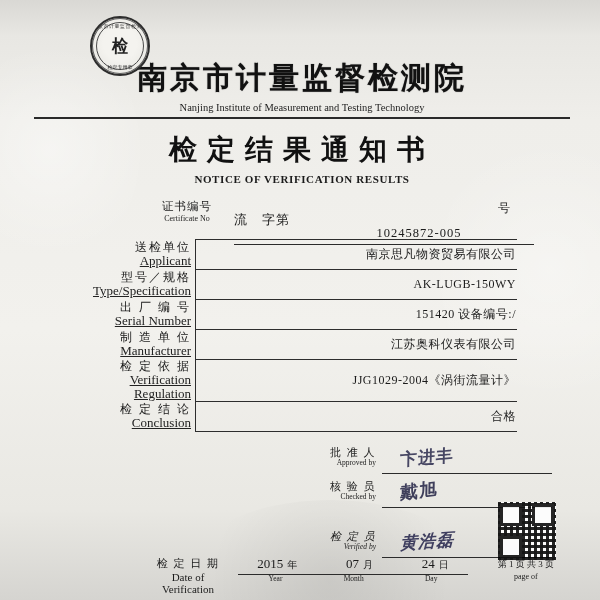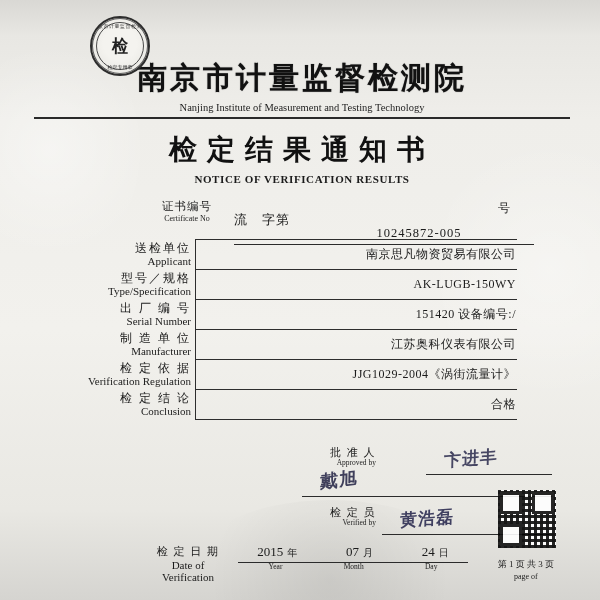--- a/index.html
+++ b/index.html
@@ -106,21 +106,21 @@
   table.main td{
     border:1px solid #2d2d2d;
     height:27px;
     vertical-align:middle;
   }
   td.lab{
     width:104px;border-right:none;border-left:none;border-top:none;border-bottom:none;
     padding:0 4px 0 0;text-align:right;
   }
   .lab .cn{font-size:12px;letter-spacing:2px;display:block;line-height:1.1;}
-  .lab .en{font-size:11px;display:block;line-height:1.1;color:#222;}
+  .lab .en{font-size:13px;display:block;line-height:1.1;color:#222;text-decoration:underline;}
   td.val{
     text-align:right;font-size:12px;letter-spacing:.5px;
   }
 
   
   table.main{border:1px solid #2d2d2d;}
   table.main td.lab{border:none;}
   table.main tr td.val{border-left:1px solid #2d2d2d;border-bottom:1px solid #2d2d2d;border-right:none;border-top:none;}
   table.main tr:first-child td.val{border-top:1px solid #2d2d2d;}
   table.main{border:none;}
@@ -276,37 +276,41 @@
           <span class="cn">检 定 结 论</span>
           <span class="en">Conclusion</span>
         </td>
         <td class="val">合格</td>
       </tr>
     </tbody>
       </table>
 
     <div class="sigwrap">
 
-      <div class="sigrow" style="top:16px;gap:44px;">
+      <div class="sigrow" style="top:4px;">
         <div class="lab2">
           <span class="cn">批 准 人</span>
           <span class="en">Approved by</span>
         </div>
         <div class="line">
           <div class="sign">卞进丰</div>
         </div>
       </div>
 
       <div class="sigrow" style="top:38px;">
+        <div class="lab2">
+          <span class="cn">核 验 员</span>
+          <span class="en">Checked by</span>
+        </div>
         <div class="line">
           <div class="sign s2">戴旭</div>
         </div>
       </div>
 
-      <div class="sigrow" style="top:76px;">
+      <div class="sigrow" style="top:88px;font-style:italic;">
         <div class="lab2">
           <span class="cn">检 定 员</span>
           <span class="en">Verified by</span>
         </div>
         <div class="line">
           <div class="sign s3">黄浩磊</div>
         </div>
       </div>
     </div>
 

